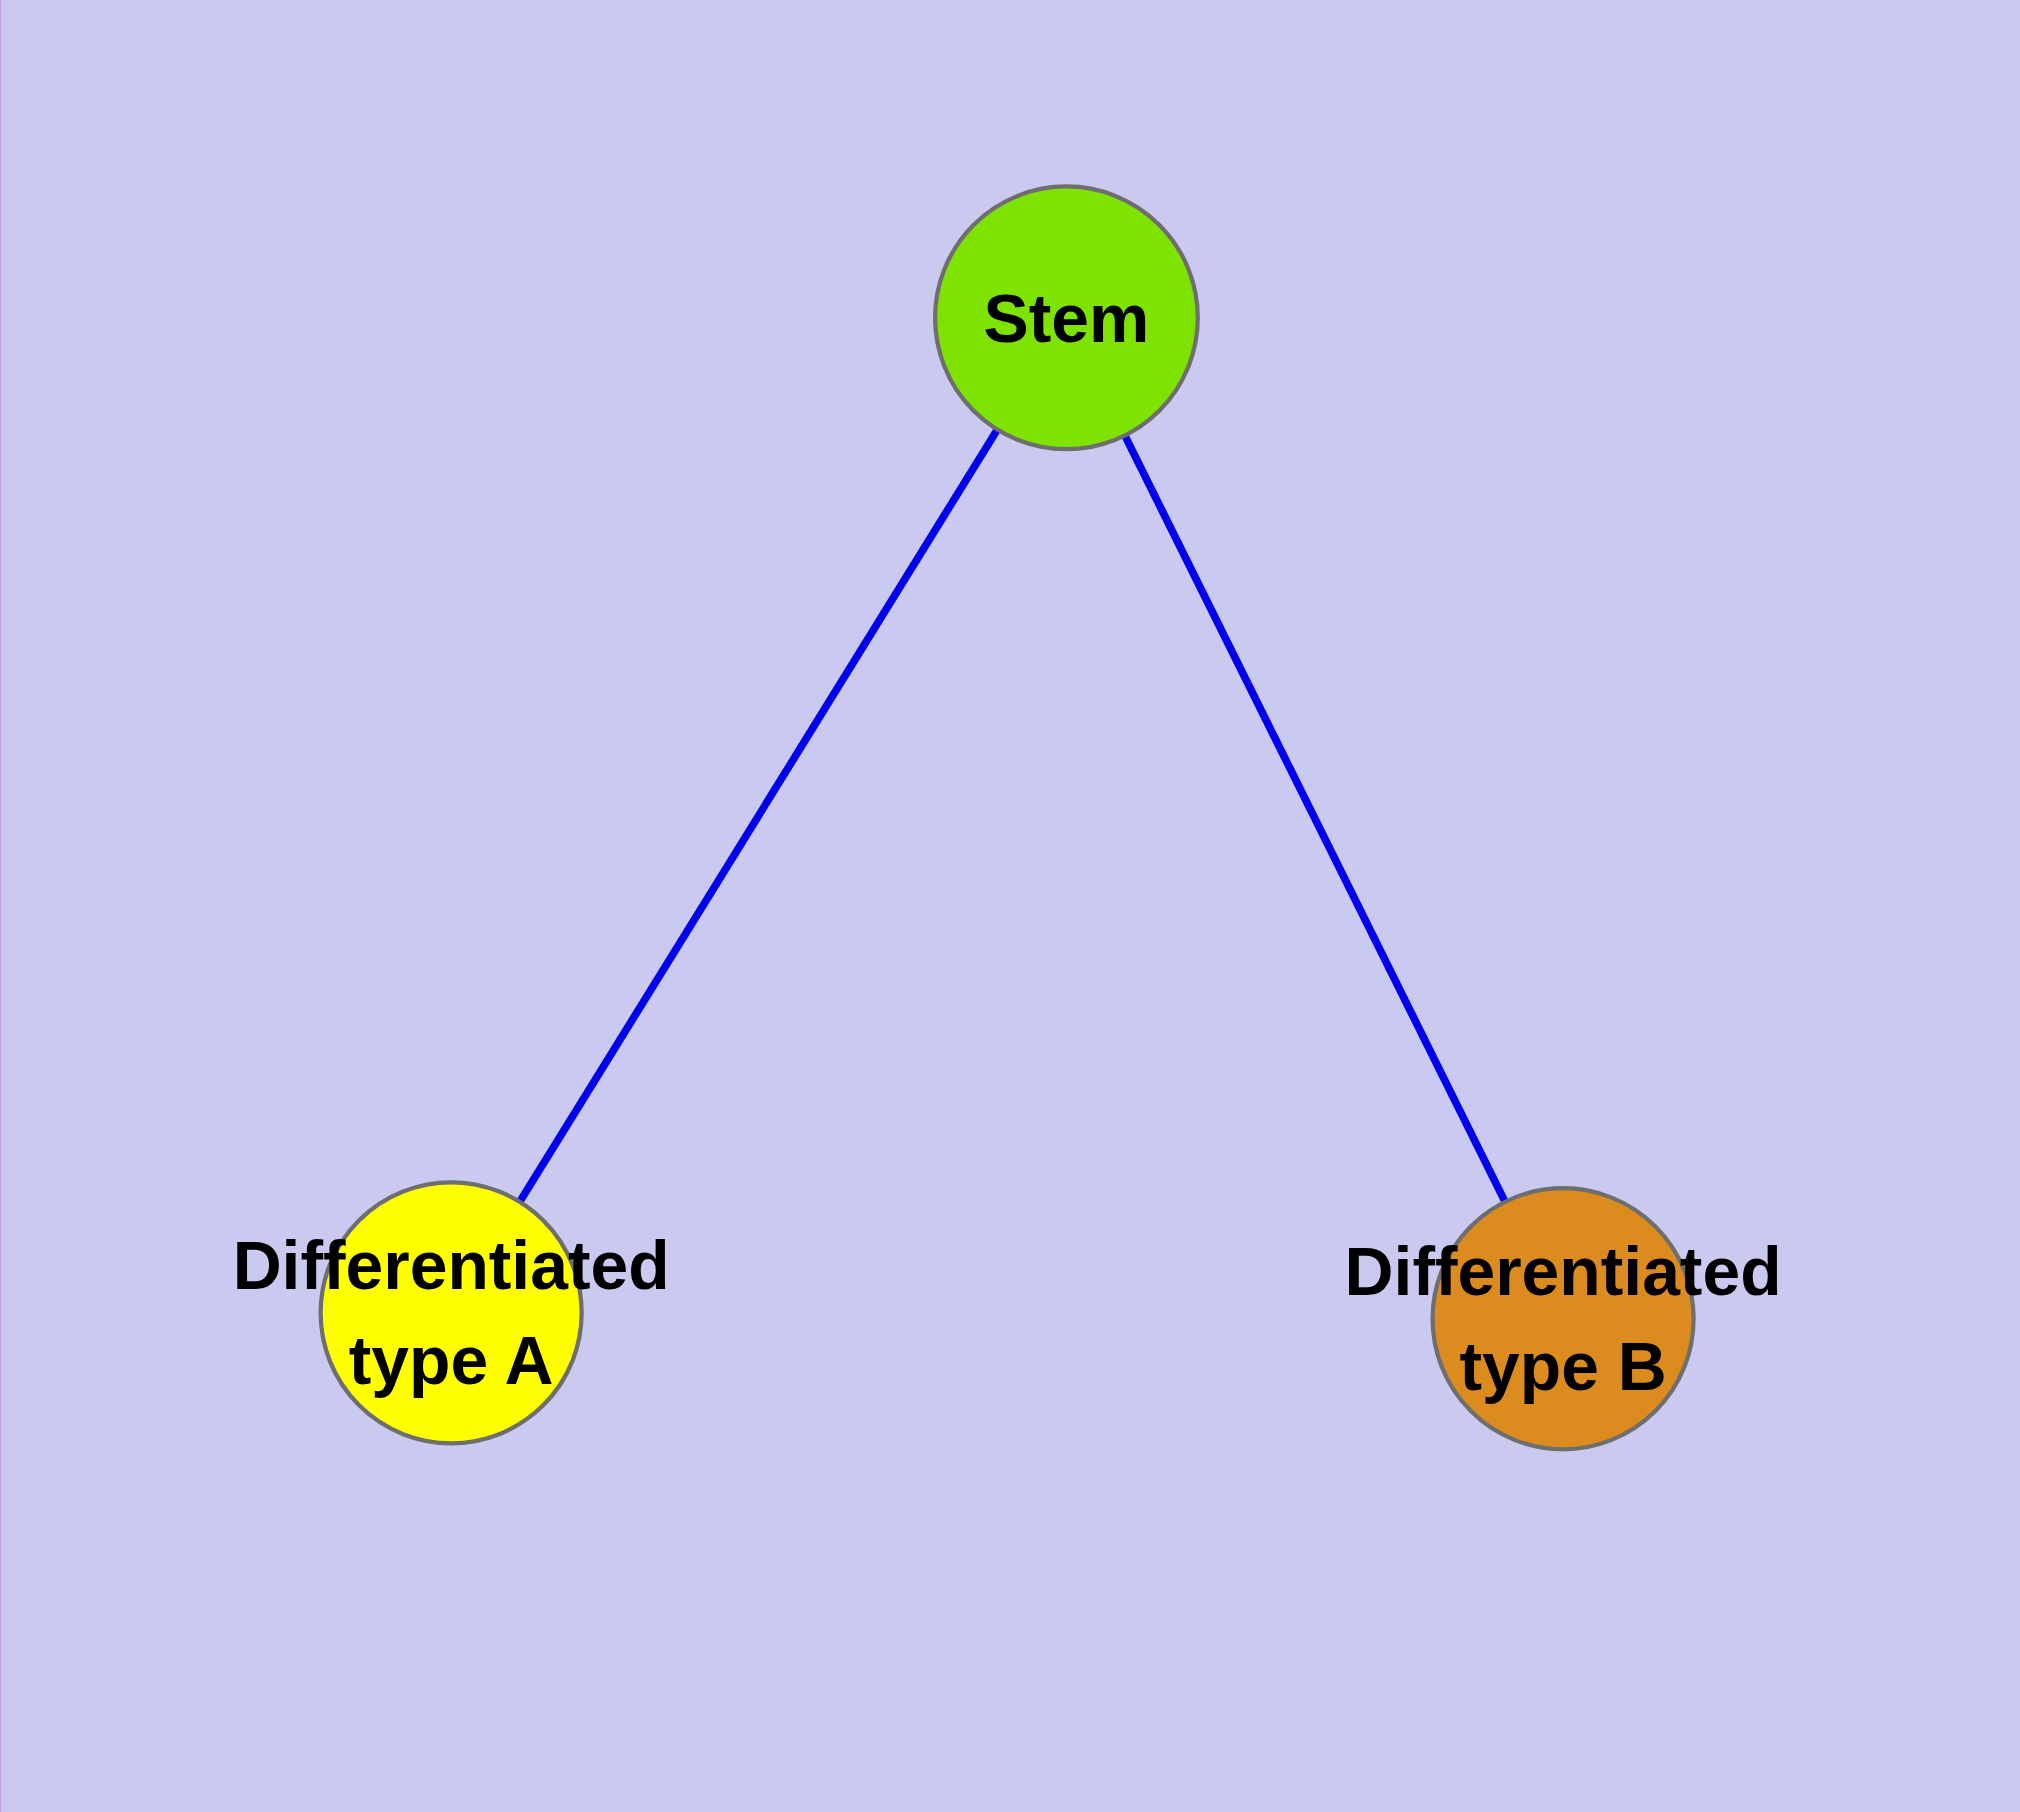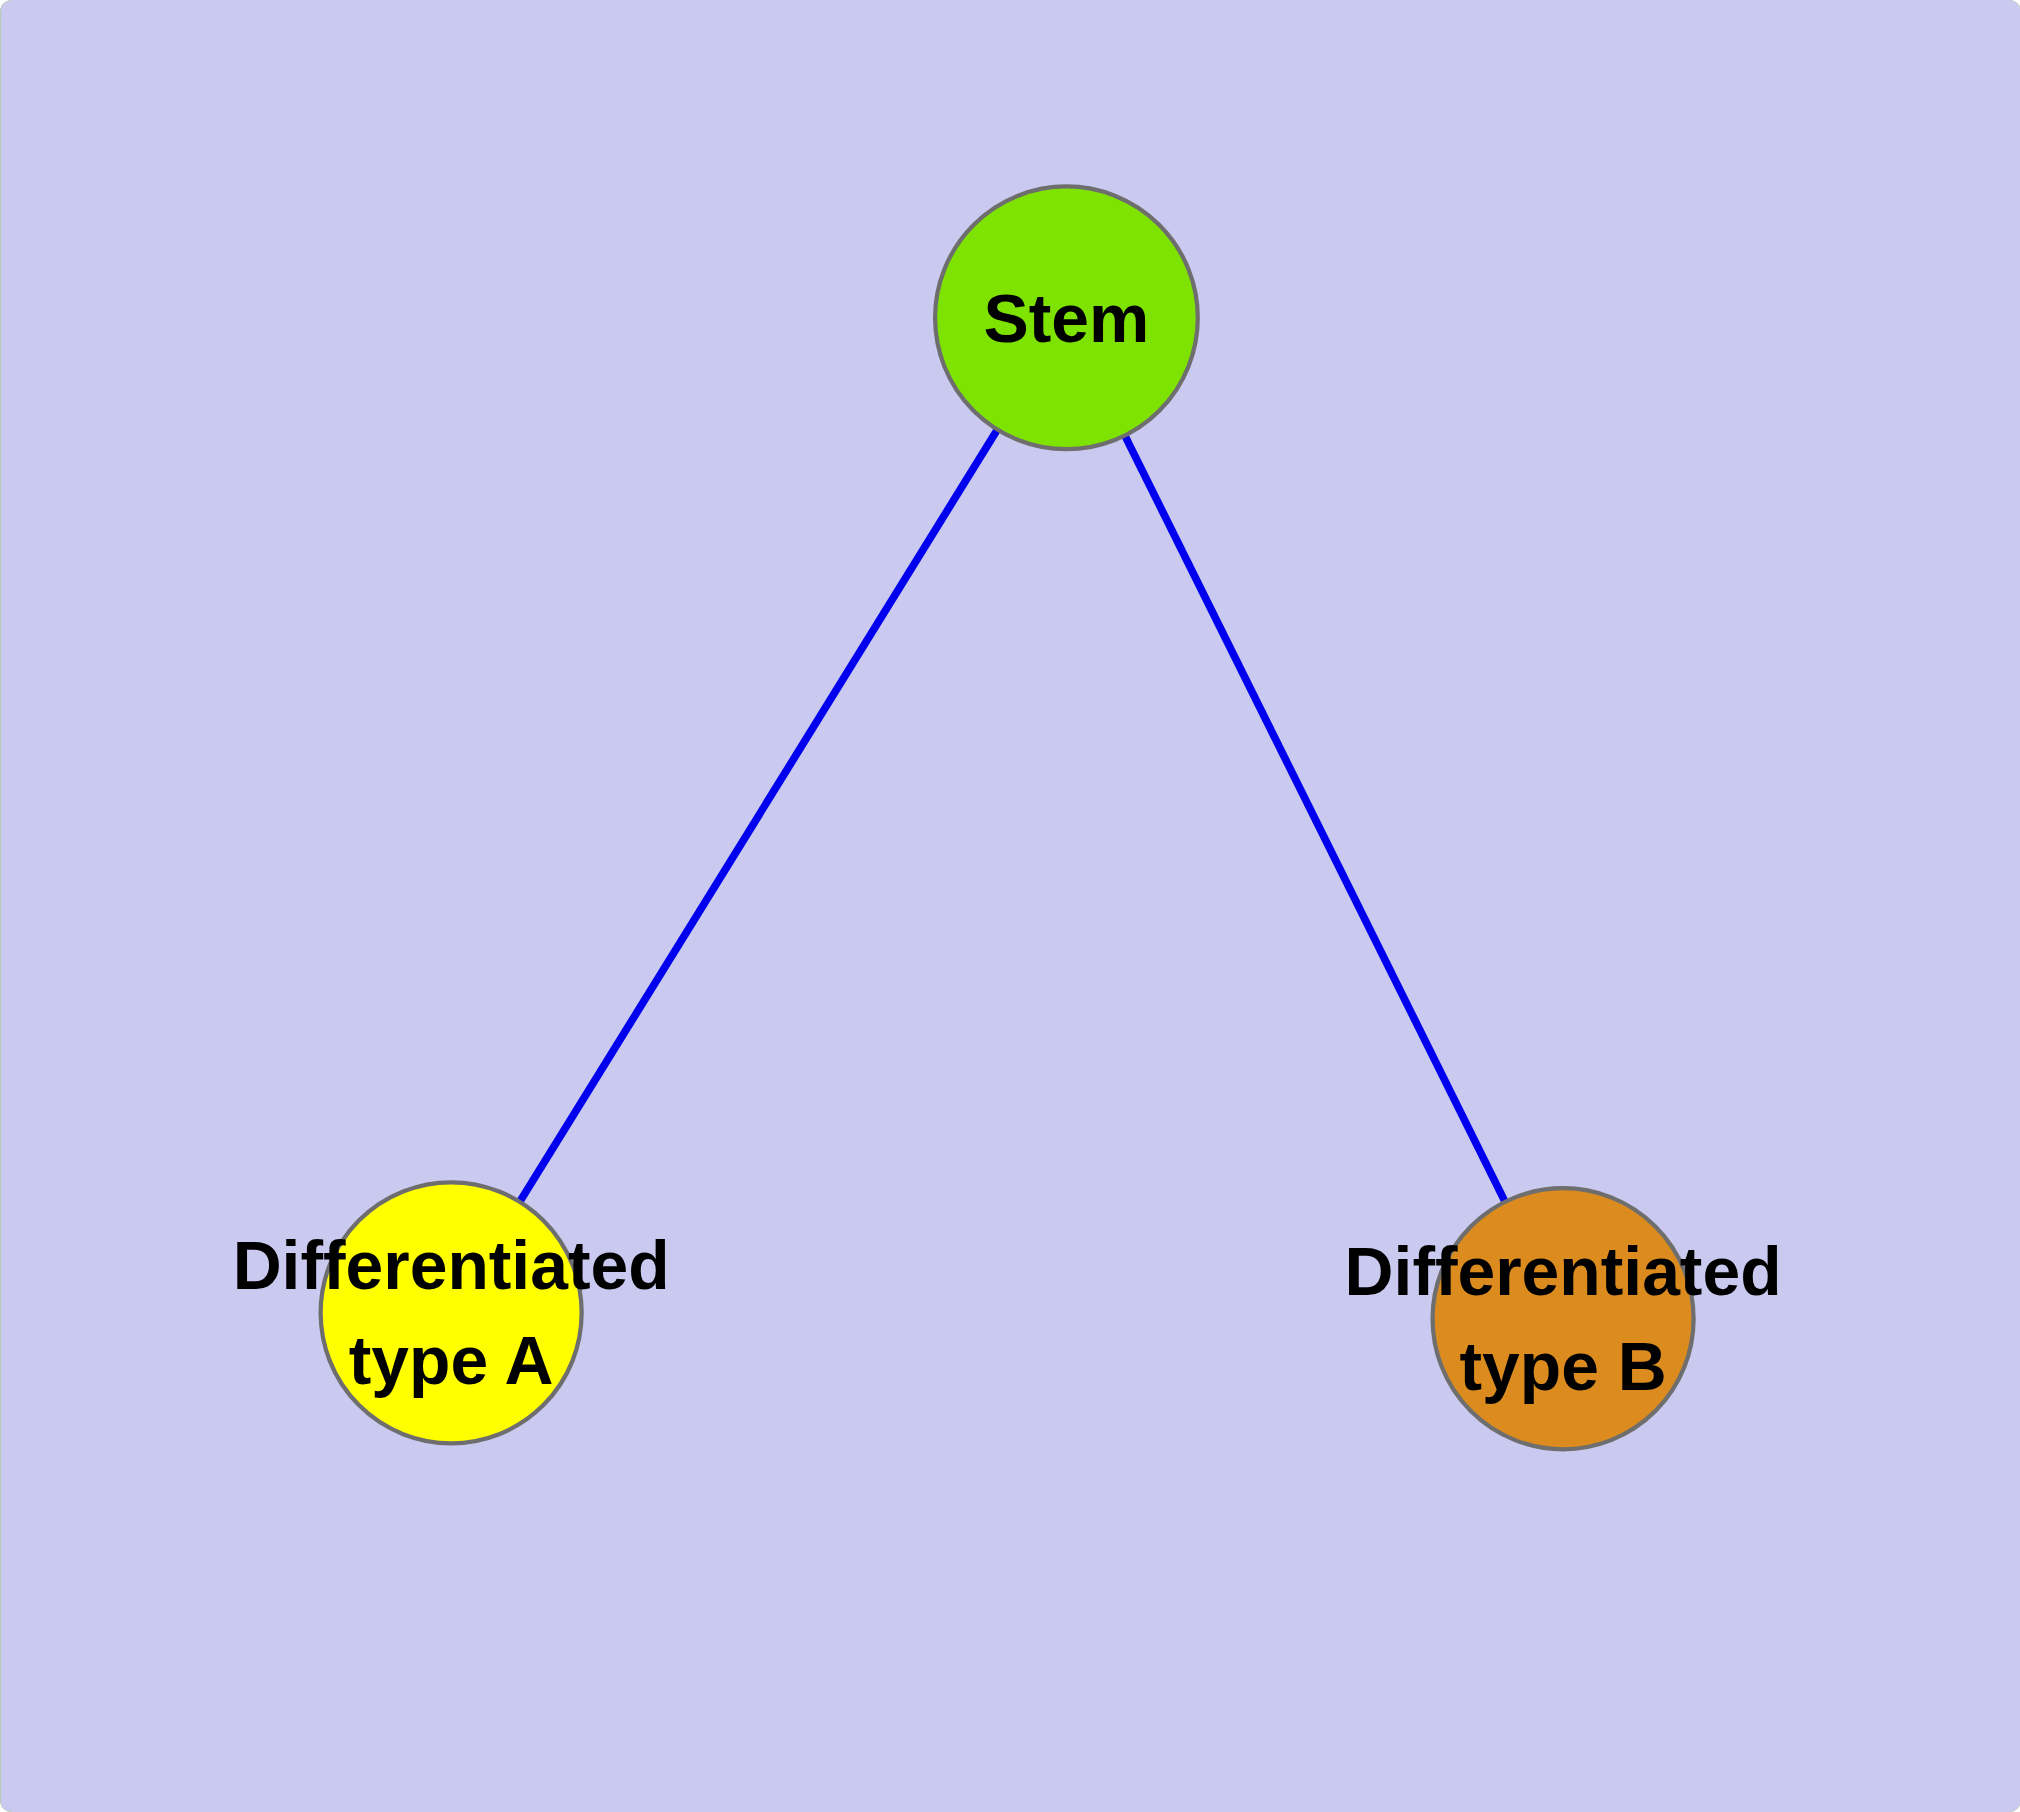--- a/index.html
+++ b/index.html
@@ -22,21 +22,21 @@
   }
   #diagram text {
     font-family: "Liberation Sans", "DejaVu Sans", sans-serif;
     font-weight: bold;
     font-size: 80px;
   }
 </style>
 </head>
 <body>
 
-<div id="stage" style="background: #84cc16; border-radius: 12px;">
+<div id="stage" style="background: #a21caf;">
   <svg id="diagram" viewBox="0 0 2384 2138" preserveAspectRatio="xMidYMid meet" xmlns="http://www.w3.org/2000/svg">
     <rect id="diagram-bg" x="0" y="0" width="2384" height="2138" fill="#CACAF0"></rect>
     <g id="edges-layer">
         <line x1="1258" y1="375" x2="532" y2="1549" stroke="#0000EE" stroke-width="9"></line>
         <line x1="1258" y1="375" x2="1844" y2="1556" stroke="#0000EE" stroke-width="9"></line>
       </g>
     <g id="nodes-layer">
         <circle cx="1258" cy="375" r="155" fill="#7EE300" stroke="#6E6E6E" stroke-width="5"></circle>
         <circle cx="532" cy="1549" r="154" fill="#FFFF00" stroke="#6E6E6E" stroke-width="5"></circle>
         <circle cx="1844" cy="1556" r="154" fill="#DC8C1E" stroke="#6E6E6E" stroke-width="5"></circle>

